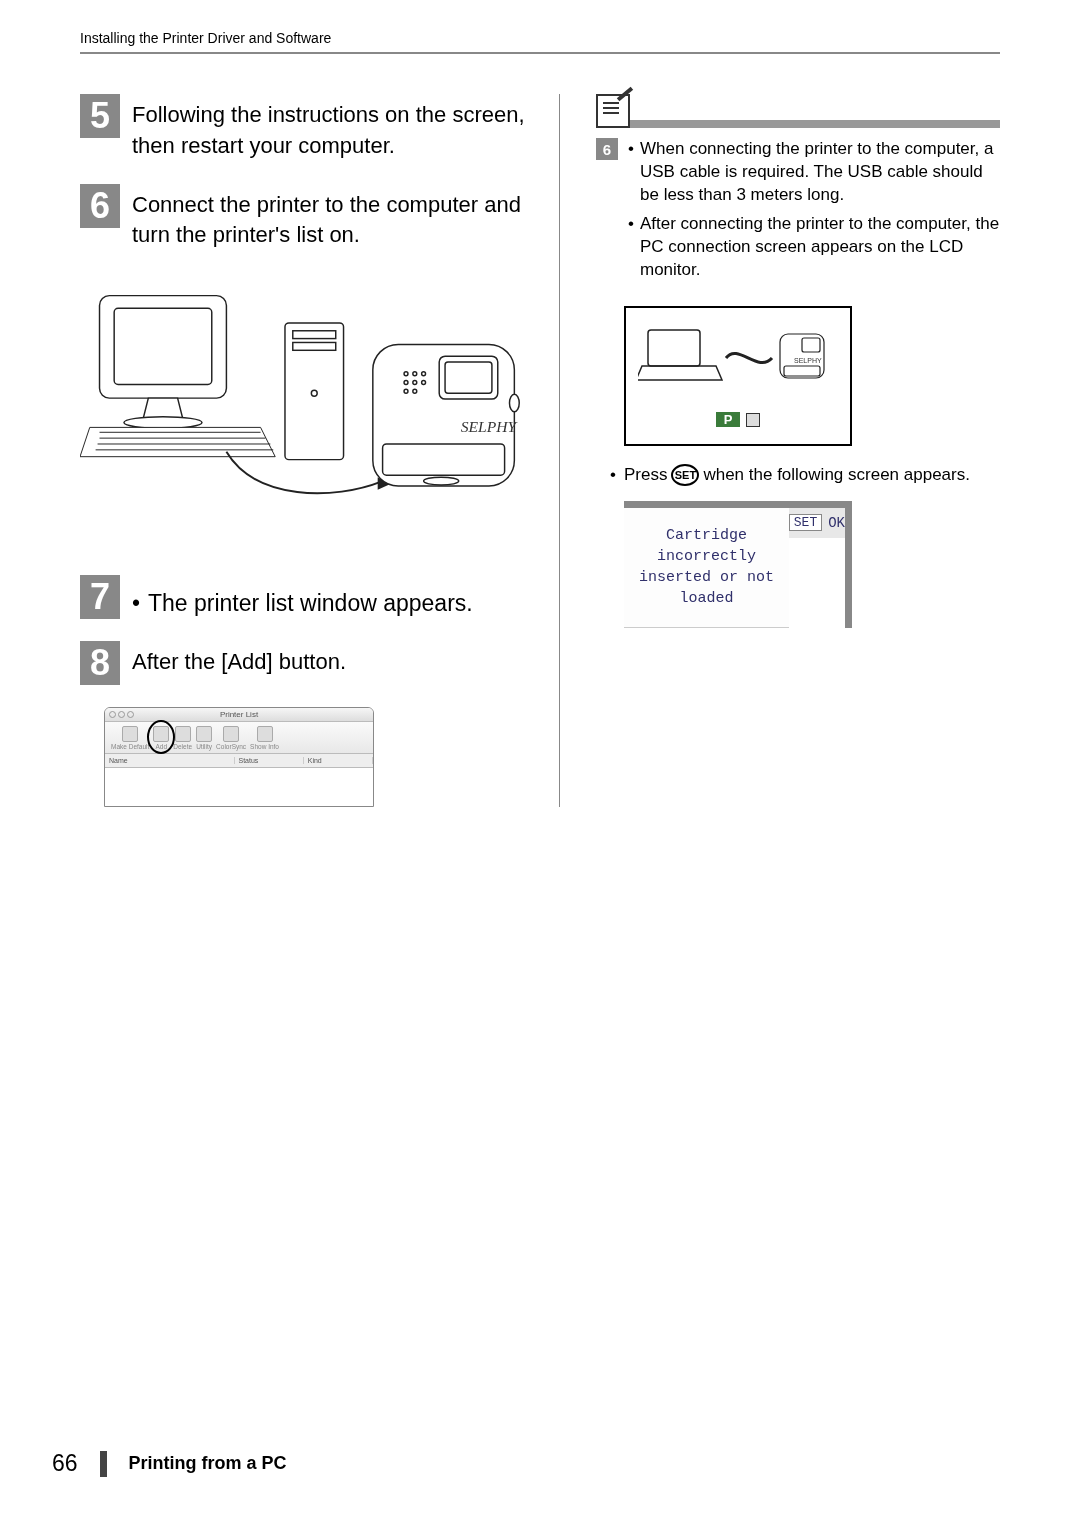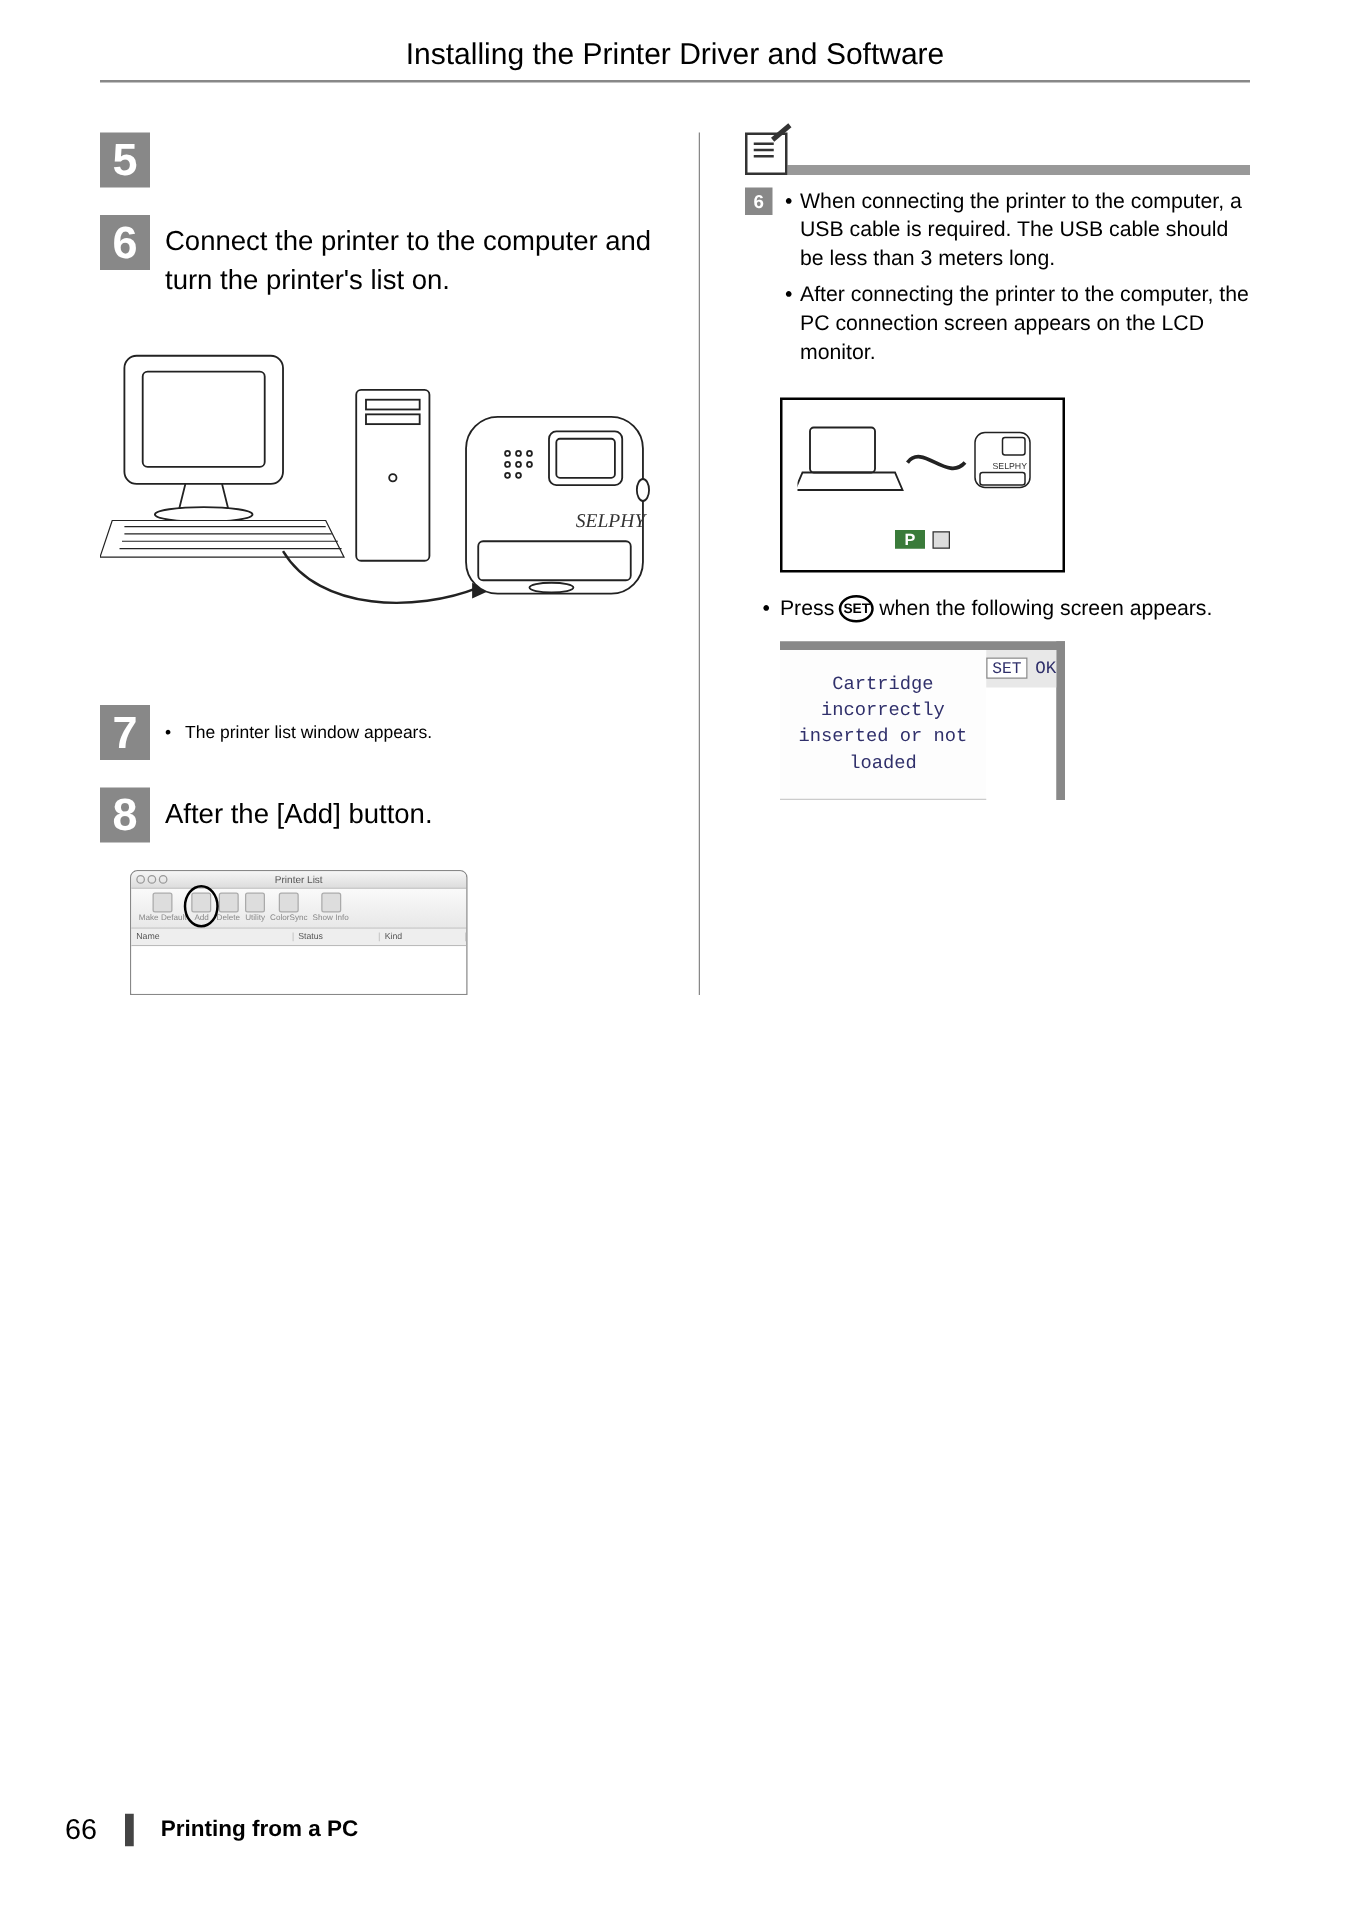--- a/index.html
+++ b/index.html
@@ -11,22 +11,21 @@
     color: #000;
     position: relative;
     padding: 30px 80px 0 80px;
   }
   .header-row {
     border-bottom: 2px solid #888;
     padding-bottom: 6px;
     margin-bottom: 40px;
   }
   .header-title {
-    font-size: 24px;
-    text-align: center;
+    font-size: 14px;
   }
   .columns {
     display: flex;
     gap: 36px;
   }
   .col-left {
     flex: 0 0 480px;
     border-right: 1px solid #888;
     padding-right: 30px;
   }
@@ -55,21 +54,21 @@
   .step-text {
     font-size: 22px;
     line-height: 1.4;
     padding-top: 6px;
   }
   .step-sub {
     list-style: none;
     margin-top: 12px;
   }
   .step-sub li {
-    font-size: 14px;
+    font-size: 23px;
     line-height: 1.4;
     position: relative;
     padding-left: 16px;
   }
   .step-sub li::before {
     content: "•";
     position: absolute;
     left: 0;
   }
   .illustration {
@@ -361,20 +360,21 @@
 <div class="header-row">
   <div class="header-title">Installing the Printer Driver and Software</div>
 </div>
 
 <div class="columns">
 
   <div class="col-left">
 
     <div class="step">
       <div class="step-num">5</div>
+      <div class="step-text">Following the instructions on the screen, then restart your computer.</div>
     </div>
 
     <div class="step">
       <div class="step-num">6</div>
       <div class="step-text">Connect the printer to the computer and turn the printer's list on.</div>
     </div>
 
     <div class="illustration">
       <svg class="illus-svg" viewBox="0 0 460 260">
 

